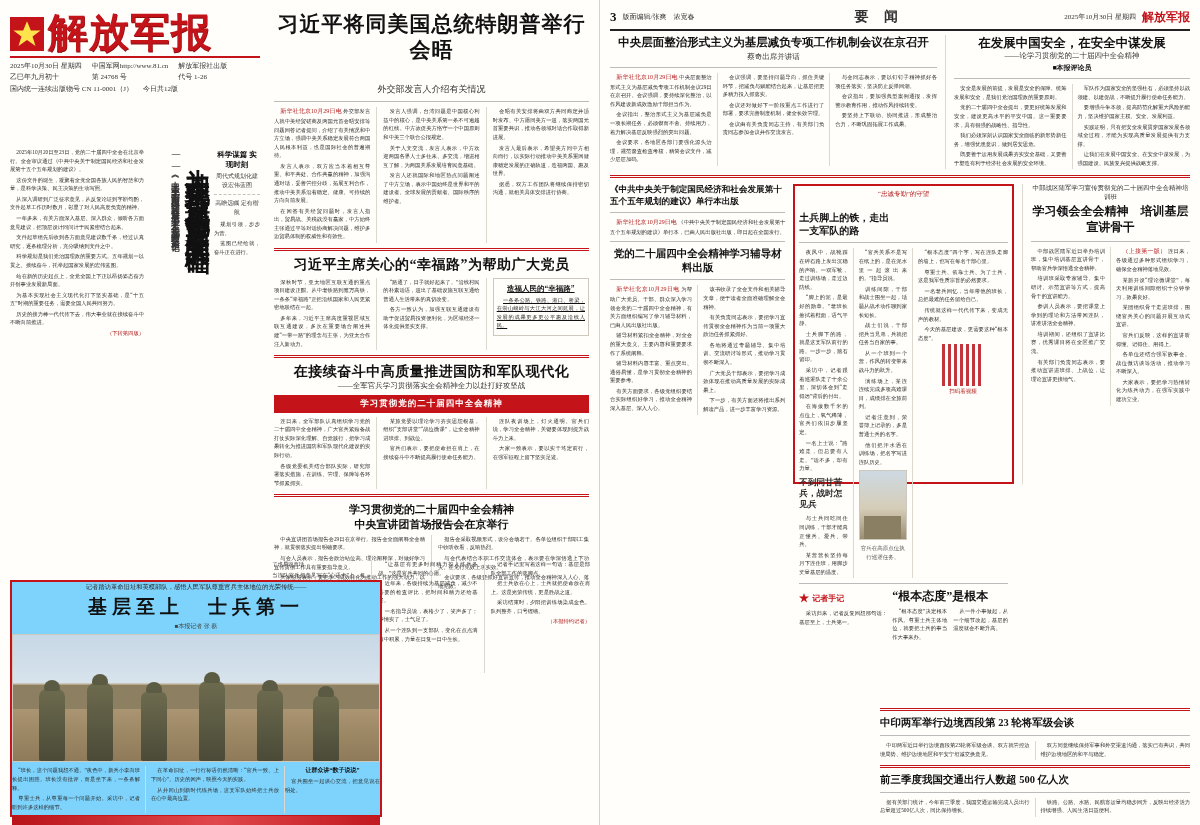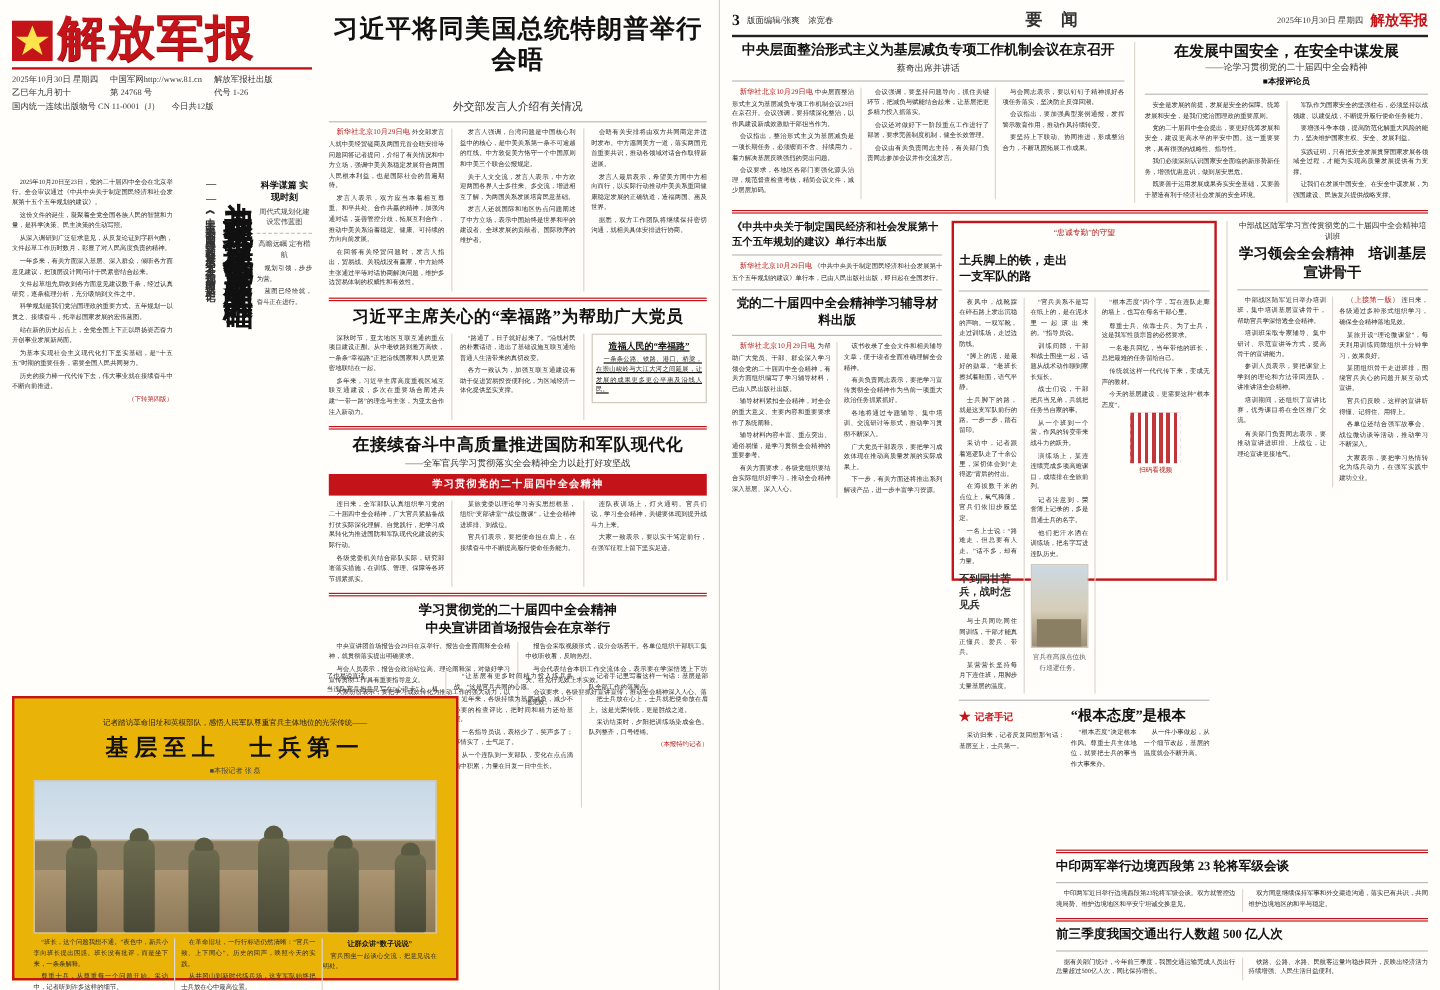--- a/index.html
+++ b/index.html
@@ -62,21 +62,21 @@
 
   
   .vtitle {
     writing-mode:vertical-rl; text-orientation:upright;
     font-weight:bold; letter-spacing:4px; line-height:1.12;
   }
 
   
   .feature {
     position:absolute; left:10px; bottom:8px; width:372px; height:237px;
-    border:2px solid #c4141a; padding:16px; background:#eab308;
+    border:2px solid #c4141a; padding:0; background:#7dd3fc;
   }
   .feature-kicker { font-size:6.3px; text-align:center; color:#222; line-height:1.5; }
   .feature-title {
     font-weight:bold; font-size:19px; text-align:center; letter-spacing:5px; margin:3px 0 2px;
   }
   .feature-byline { font-size:6px; text-align:center; color:#444; margin-bottom:3px; }
   .photo {
     height:128px; margin:0 0 4px;
     background:
       linear-gradient(180deg,#c7d8e6 0%,#d8e3ec 38%,#b9a98c 39%,#a8926f 62%,#8e7a59 100%);

